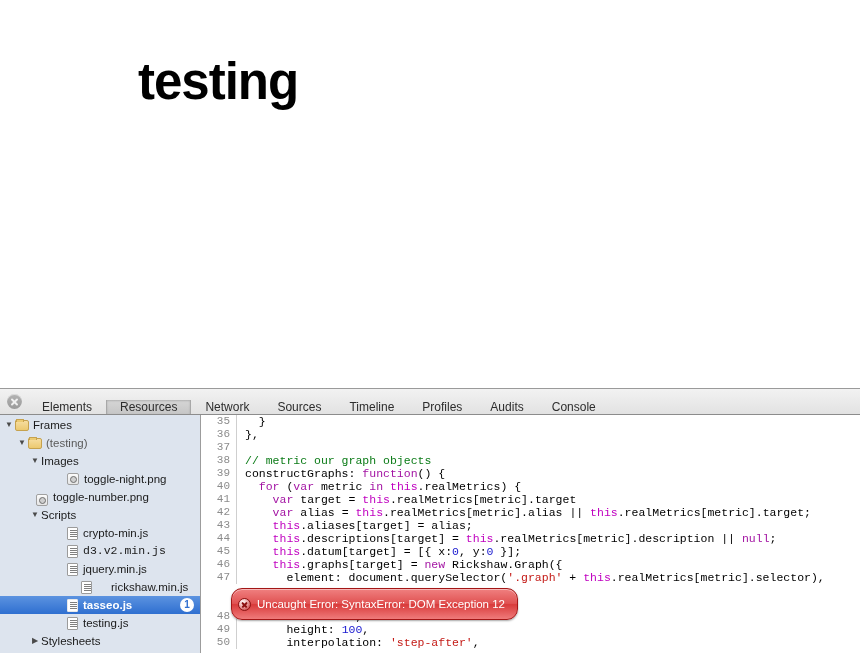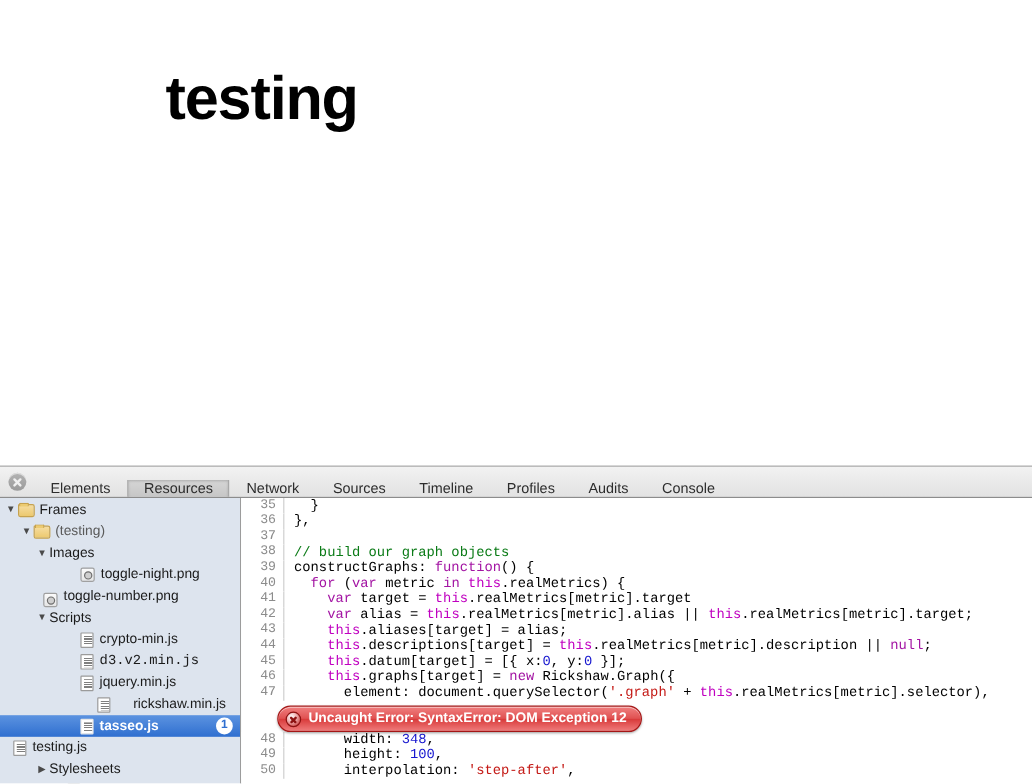--- a/index.html
+++ b/index.html
@@ -266,31 +266,31 @@
   .t-this { color: #c000c0; }
   .t-num  { color: #1717cf; }
   .t-str  { color: #c41a16; }
   .t-plain{ color: #000000; }
 
   
   #error-bubble {
     position: absolute;
     left: 30px;
     top: 173px;
-    height: 22px;
+    height: 32px;
     display: flex;
     align-items: center;
     padding: 0 12px 0 6px;
     border-radius: 11px;
     background: linear-gradient(to bottom, #f08080 0%, #e05252 48%, #d93b3b 52%, #ef7b7b 100%);
     border: 1px solid #a31616;
     box-shadow: 0 1px 2px rgba(0,0,0,.35), inset 0 1px 0 rgba(255,255,255,.45);
     font-family: "Liberation Sans", sans-serif;
     font-size: 11.5px;
-    font-weight: bold;
+    font-weight: normal;
     color: #ffffff;
     white-space: nowrap;
     z-index: 5;
   }
   .err-icon {
     width: 13px; height: 13px;
     border-radius: 50%;
     background: radial-gradient(circle at 35% 30%, #ffffff 0%, #f0b6b6 38%, #c02020 100%);
     border: 1px solid #8d1212;
     position: relative;
@@ -389,21 +389,21 @@
             <span class="disclosure none">▶</span>
             <span class="icon-doc script"></span>
             <span class="tree-label">rickshaw.min.js</span>
           </div>
           <div class="tree-row selected" style="padding-left: 56px;">
             <span class="disclosure none">▶</span>
             <span class="icon-doc script"></span>
             <span class="tree-label">tasseo.js</span>
             <span class="badge">1</span>
           </div>
-          <div class="tree-row" style="">
+          <div class="tree-row" style="padding-left: 56px;">
             <span class="disclosure none">▶</span>
             <span class="icon-doc script"></span>
             <span class="tree-label">testing.js</span>
           </div>
           <div class="tree-row" style="padding-left: 30px;">
             <span class="disclosure">▶</span>
             <span class="tree-label">Stylesheets</span>
           </div>
           <div class="tree-row" style="padding-left: 56px;">
             <span class="icon-doc script"></span>
@@ -420,21 +420,21 @@
             <div class="code-line">
               <div class="ln">36</div>
               <div class="code-text"><span class="t-plain">},</span></div>
             </div>
             <div class="code-line">
               <div class="ln">37</div>
               <div class="code-text"><span class="t-plain"></span></div>
             </div>
             <div class="code-line">
               <div class="ln">38</div>
-              <div class="code-text"><span class="t-com">// build our graph objects</span></div>
+              <div class="code-text"><span class="t-com">// metric our graph objects</span></div>
             </div>
             <div class="code-line">
               <div class="ln">39</div>
               <div class="code-text"><span class="t-plain">constructGraphs: </span><span class="t-kw">function</span><span class="t-plain">() {</span></div>
             </div>
             <div class="code-line">
               <div class="ln">40</div>
               <div class="code-text"><span class="t-plain">  </span><span class="t-kw">for</span><span class="t-plain"> (</span><span class="t-kw">var</span><span class="t-plain"> metric </span><span class="t-kw">in</span><span class="t-plain"> </span><span class="t-this">this</span><span class="t-plain">.realMetrics) {</span></div>
             </div>
             <div class="code-line">

